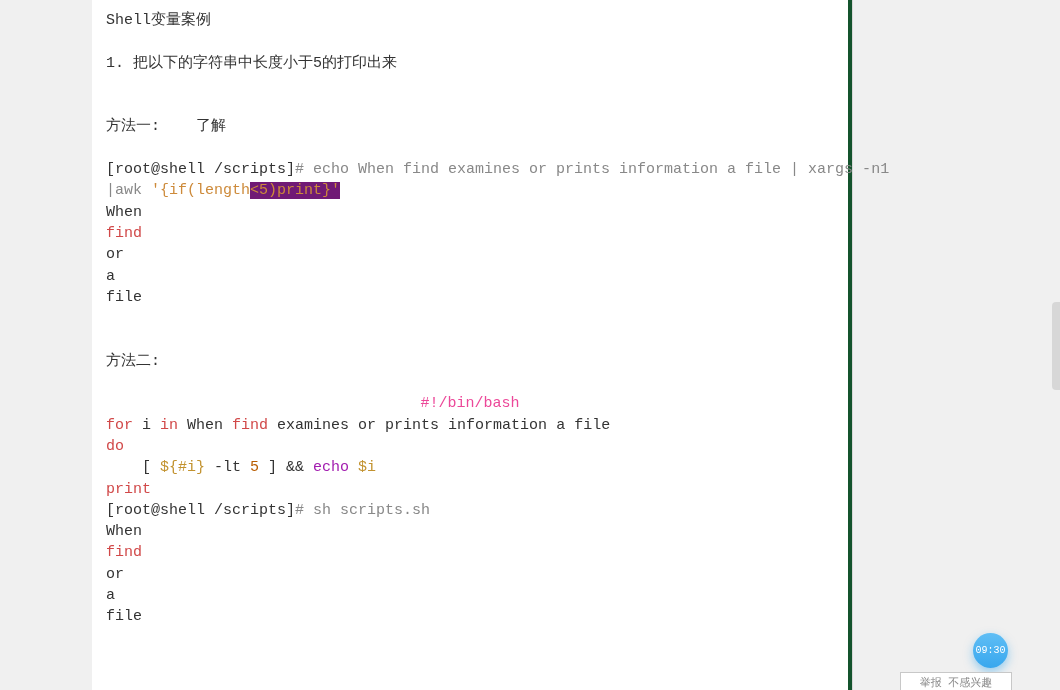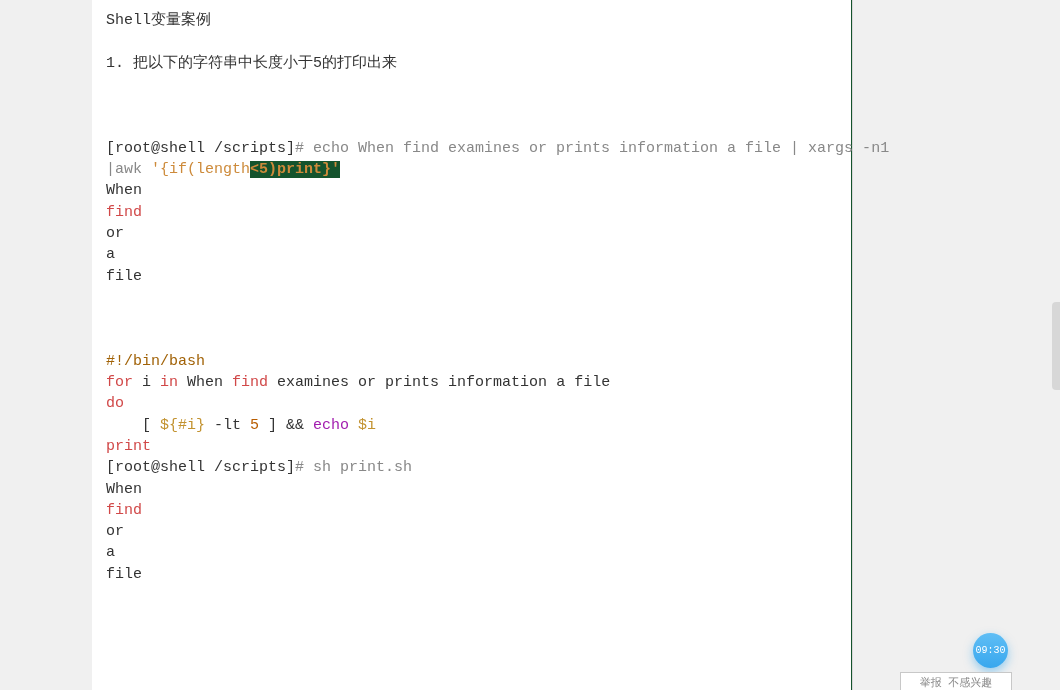--- a/index.html
+++ b/index.html
@@ -1,67 +1,69 @@
 <!DOCTYPE html>
 <html><head>
 <meta charset="utf-8">
 <style>
   html,body{margin:0;padding:0;width:1060px;height:690px;background:#f0f0f0;font-family:"Consolas","Courier New",monospace;font-size:15px;overflow:hidden;}
-  .page{position:absolute;left:92px;top:0;width:760px;height:690px;background:#fff;border-right:1px solid #14532d;padding:0 14px;box-sizing:border-box;}
+  .page{position:absolute;left:92px;top:0;width:760px;height:690px;background:#fff;border-right:4px solid #14532d;padding:0 14px;box-sizing:border-box;}
   .rule{position:absolute;left:852px;top:0;width:1px;height:690px;background:#d8d8d8;}
   .line{white-space:pre;line-height:21.3px;color:#333;}
   .c-prompt{color:#333;}
   .c-red{color:#d14848;}
   .c-gray{color:#888;}
   .c-orange{color:#cd8a3a;}
-  .c-comment{color:#a16207;}
+  .c-comment{color:#ec4899;text-align:center;}
   .c-green{color:#a21caf;}
   .c-num{color:#b85c00;}
   .c-var{color:#c2922f;}
-  .sel{background:#14532d;font-weight:bold;}
+  .sel{background:#701a75;}
   .line:first-child{margin-top:10px;}
 
   
   .badge{position:absolute;right:52px;bottom:22px;width:35px;height:35px;border-radius:50%;background:linear-gradient(#5fbef5,#38a7ee);color:#fff;font-size:10px;display:flex;align-items:center;justify-content:center;box-shadow:0 4px 10px rgba(56,167,238,.5);}
   .tab-hint{position:absolute;right:48px;bottom:-2px;width:110px;height:18px;border:1px solid #c8c8c8;background:#fff;font-size:11px;color:#888;display:flex;align-items:center;justify-content:center;}
   
   .scroll-pill{position:absolute;right:0;top:302px;width:8px;height:88px;background:rgba(0,0,0,.1);border-top-left-radius:4px;border-bottom-left-radius:4px;}
 </style>
 </head>
 <body>
 
 <div class="page">
 
   <div class="line">Shell变量案例</div>
   <div class="line"> </div>
   <div class="line">1. 把以下的字符串中长度小于5的打印出来</div>
   <div class="line"> </div>
 
   <div class="line"> </div>
 
+  <div class="line">方法一:    了解</div>
   <div class="line"> </div>
 
   <div class="line"><span class="c-prompt">[root@shell /scripts]</span><span class="c-gray"># echo When find examines or prints information a file | xargs -n1 </span></div>
   <div class="line"><span class="c-gray">|awk </span><span class="c-orange">'{if(length</span><span class="c-orange sel">&lt;5)print}'</span></div>
   <div class="line">When</div>
   <div class="line c-red">find</div>
   <div class="line">or</div>
   <div class="line">a</div>
   <div class="line">file</div>
 
   <div class="line"> </div>
   <div class="line"> </div>
+  <div class="line">方法二:</div>
   <div class="line"> </div>
 
   <div class="line c-comment">#!/bin/bash</div>
   <div class="line"><span class="c-red">for</span><span> i </span><span class="c-red">in</span><span> When </span><span class="c-red">find</span><span> examines or prints information a file</span></div>
   <div class="line c-red">do</div>
   <div class="line"><span>    [ </span><span class="c-var">${#i}</span><span> -lt </span><span class="c-num">5</span><span> ] &amp;&amp; </span><span class="c-green">echo</span><span class="c-var"> $i</span></div>
   <div class="line c-red">print</div>
-  <div class="line"><span>[root@shell /scripts]</span><span class="c-gray"># sh print.sh</span></div>
+  <div class="line"><span>[root@shell /scripts]</span><span class="c-gray"># sh scripts.sh</span></div>
   <div class="line">When</div>
   <div class="line c-red">find</div>
   <div class="line">or</div>
   <div class="line">a</div>
   <div class="line">file</div>
 
 </div>
 
 <div class="rule"></div>
 

